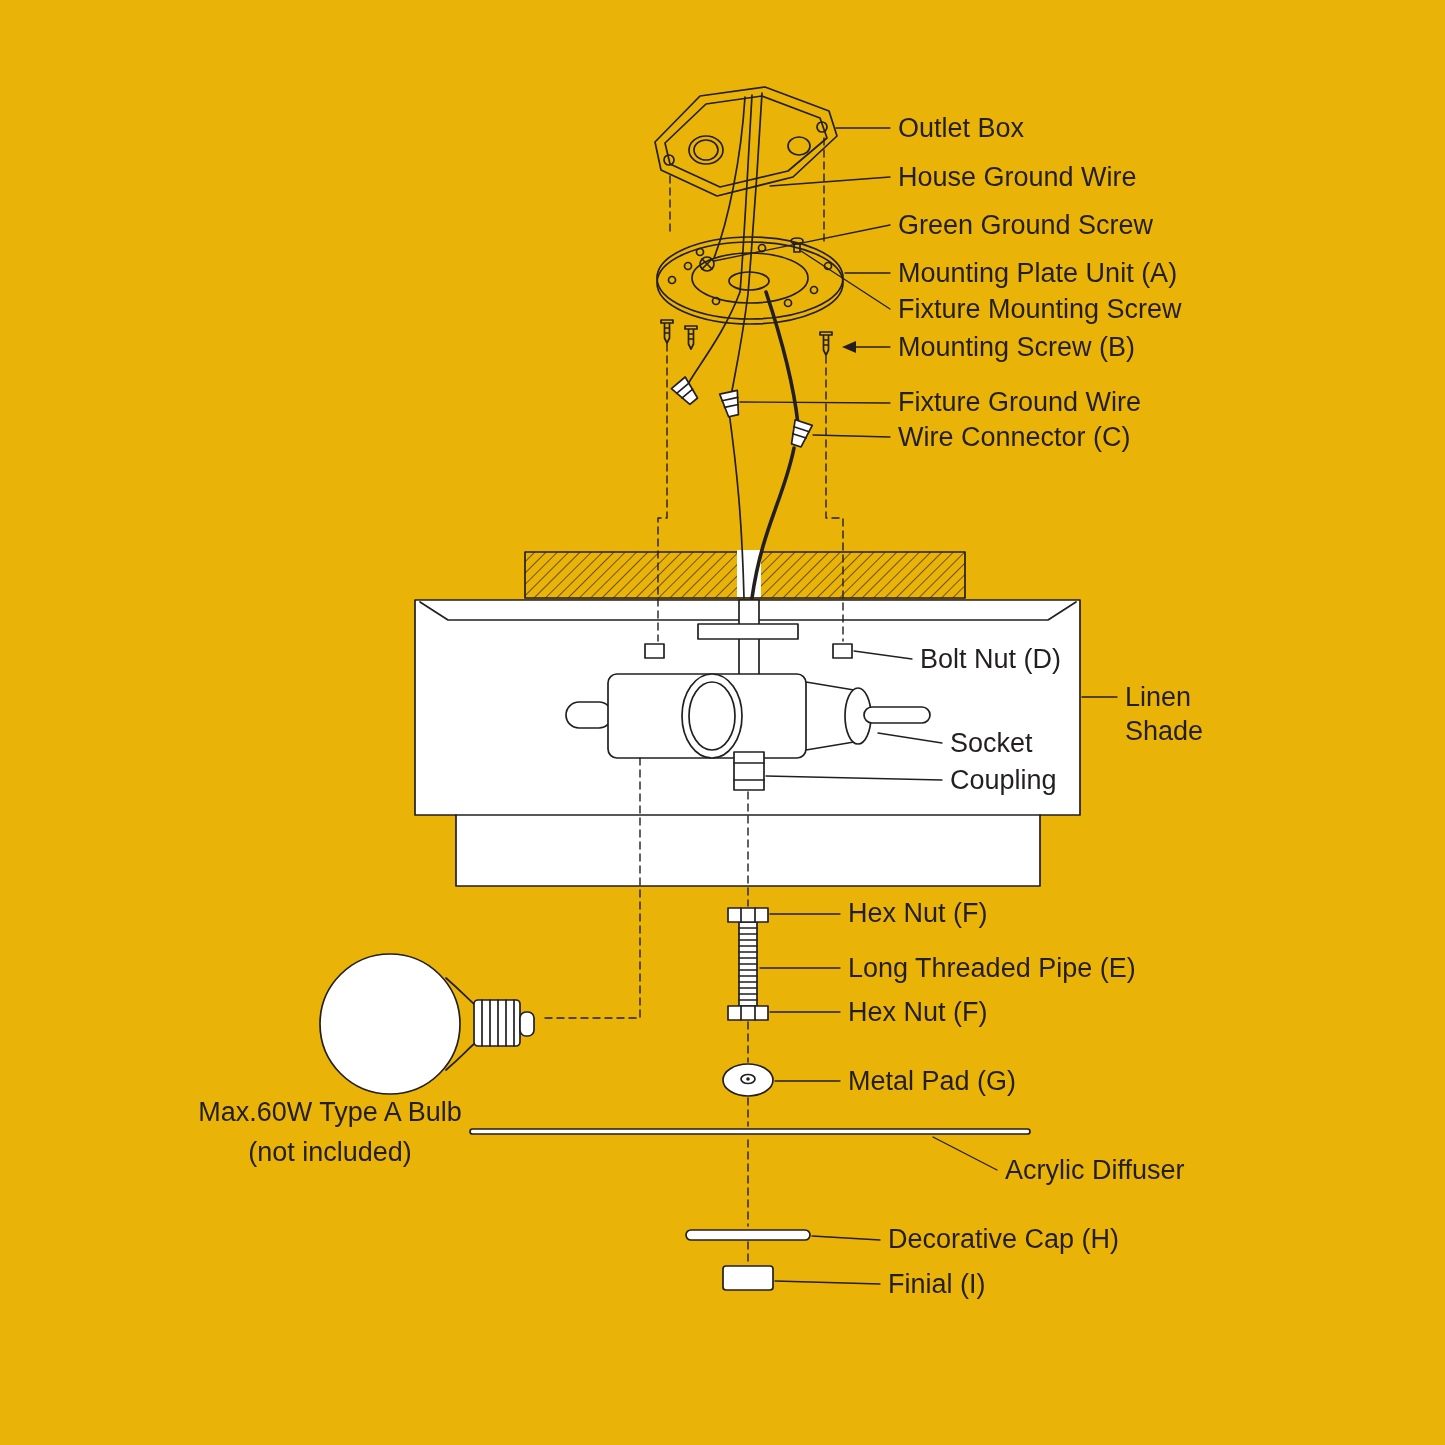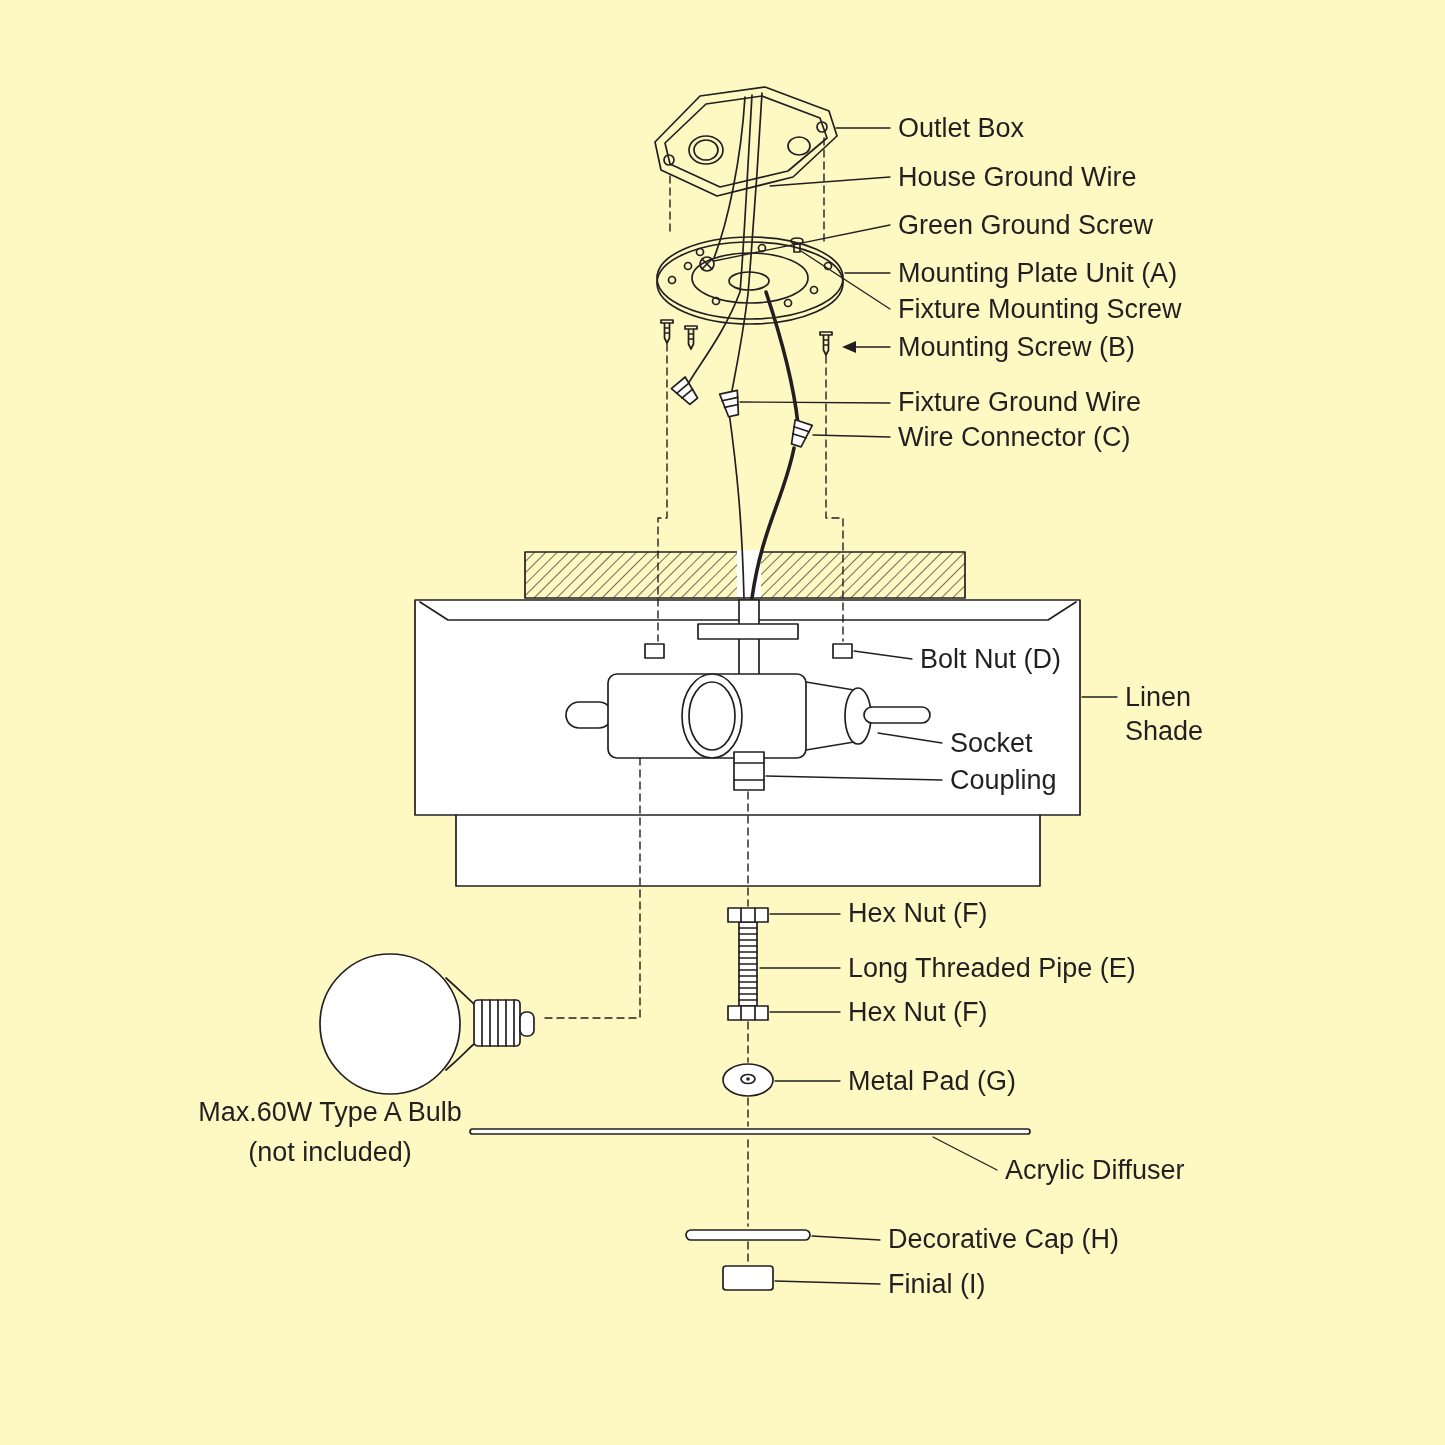--- a/index.html
+++ b/index.html
@@ -1,16 +1,16 @@
 <!DOCTYPE html>
 <html><head>
 <meta charset="utf-8">
 <style>
   html,body { margin:0; padding:0; background:#ffffff; }
-  .canvas { width:1445px; height:1445px; background:#fef9c3; position:relative; overflow:hidden; }
+  .canvas { width:1445px; height:1445px; background:#eab308; position:relative; overflow:hidden; }
   svg { display:block; }
   .ln  { stroke:#231f20; fill:none; stroke-width:1.7; stroke-linecap:round; stroke-linejoin:round; }
   .lnw { fill:#ffffff; }
   .thick { stroke-width:3.6; }
   .dash { stroke-dasharray:7 5; stroke-width:1.4; }
   .leader { stroke-width:1.3; }
   .lbl { font-family:"Liberation Sans","DejaVu Sans",sans-serif; font-size:27px; fill:#231f20; }
 </style>
 </head>
 <body>

